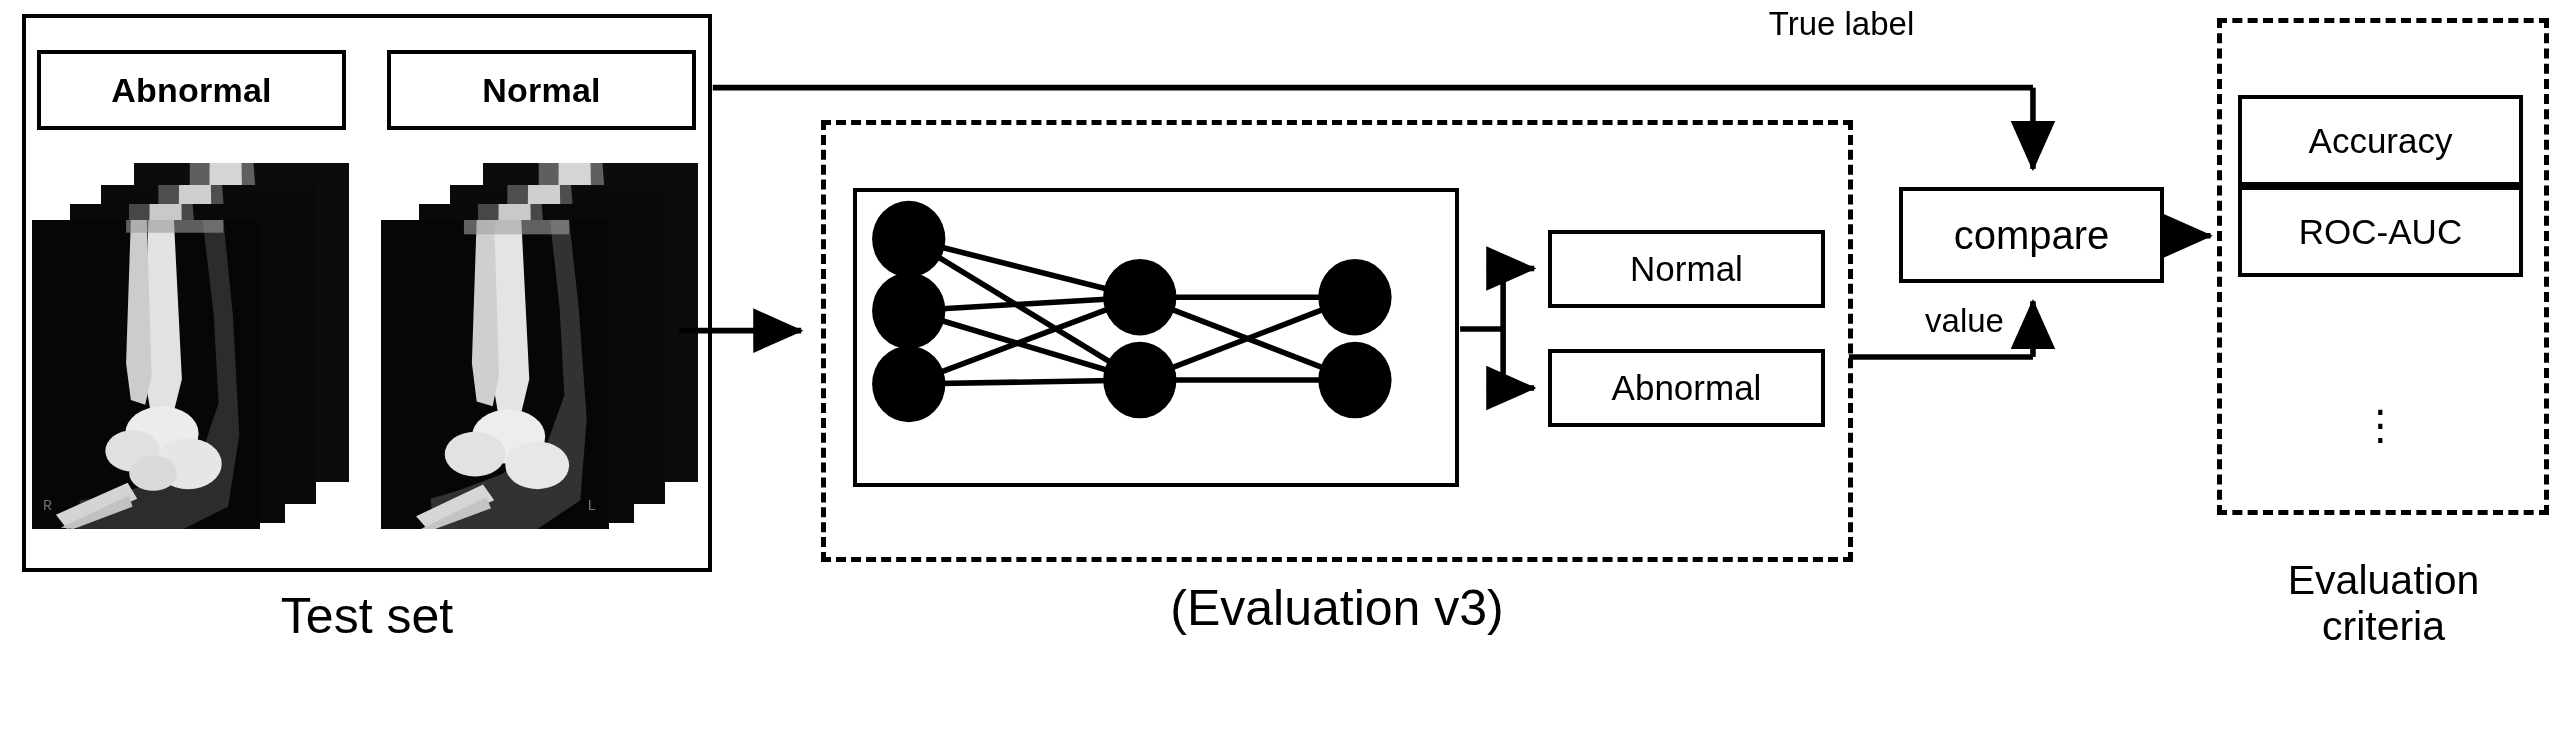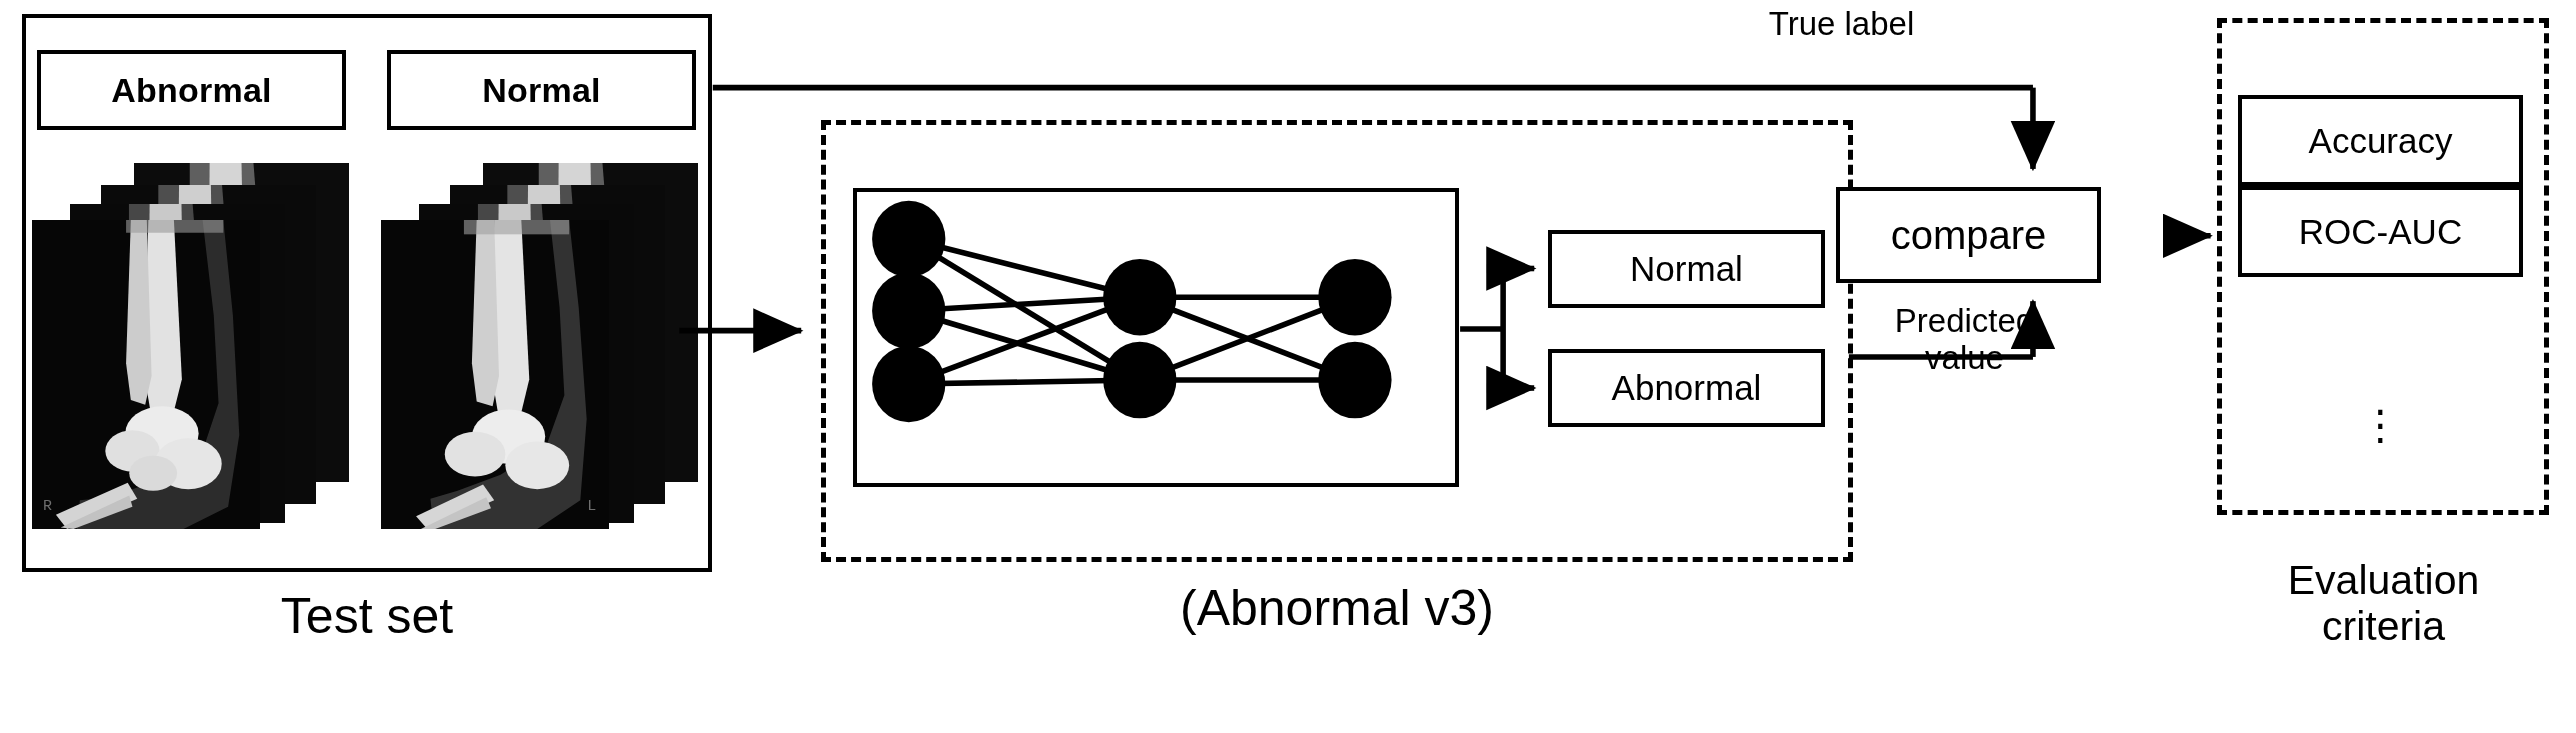--- a/index.html
+++ b/index.html
@@ -26,21 +26,21 @@
   
   #cnn-dashed{left:821px;top:120px;width:1032px;height:442px;border:5.6px dashed #000;background:#fff;}
   #cnn-solid{left:853px;top:188px;width:606px;height:299px;border:4.8px solid #000;background:#fff;}
 
   
   .out-box{border:4.8px solid #000;background:#fff;display:flex;align-items:center;justify-content:center;font-size:35px;}
   #out-normal{left:1548px;top:230px;width:277px;height:78px;}
   #out-abnormal{left:1548px;top:349px;width:277px;height:78px;}
 
   
-  #compare-box{left:1836px;top:187px;width:265px;height:96px;border:4px solid #000;background:#fff;
+  #compare-box{left:1899px;top:187px;width:265px;height:96px;border:4px solid #000;background:#fff;
                display:flex;align-items:center;justify-content:center;font-size:40px;}
 
   
   #eval-dashed{left:2217px;top:17.5px;width:332px;height:497px;border:5.6px dashed #000;background:#fff;}
   .metric-box{border:4.8px solid #000;background:#fff;display:flex;align-items:center;justify-content:center;font-size:35px;left:2238px;width:285px;height:91px;}
   #metric-0{top:51px;margin-top:44px;}
   #metric-1{top:186px;}
   #metric-2{top:313px;}
   #eval-vdots{left:2238px;top:414px;width:285px;text-align:center;font-size:41px;line-height:.55;letter-spacing:0;}
 
@@ -174,27 +174,26 @@
   <div class="abs metric-box" id="metric-0">
     <span>Accuracy</span>
   </div>
   <div class="abs metric-box" id="metric-1">
     <span>ROC-AUC</span>
   </div>
   <div class="abs" id="eval-vdots">⋮</div>
 
   <div class="edge-label" id="lbl-true">True label</div>
   <div class="edge-label" id="lbl-pred">
-    <div>Predicted</div>
     <div>value</div>
   </div>
 
   <div class="caption" id="cap-testset">Test set</div>
   <div class="caption" id="cap-cnn">
-    <div>(Abnormal v3)</div>
+    <div>(Evaluation v3)</div>
   </div>
   <div class="caption" id="cap-eval">
     <div>Evaluation</div>
     <div>criteria</div>
   </div>
 
   <svg class="overlay" viewBox="0 0 3232 920">
     <defs>
       <marker id="ah" markerWidth="10" markerHeight="10" refX="8.6" refY="4" orient="auto" markerUnits="strokeWidth">
         <path d="M0,0 L9,4 L0,8 Z" fill="#000"></path>

